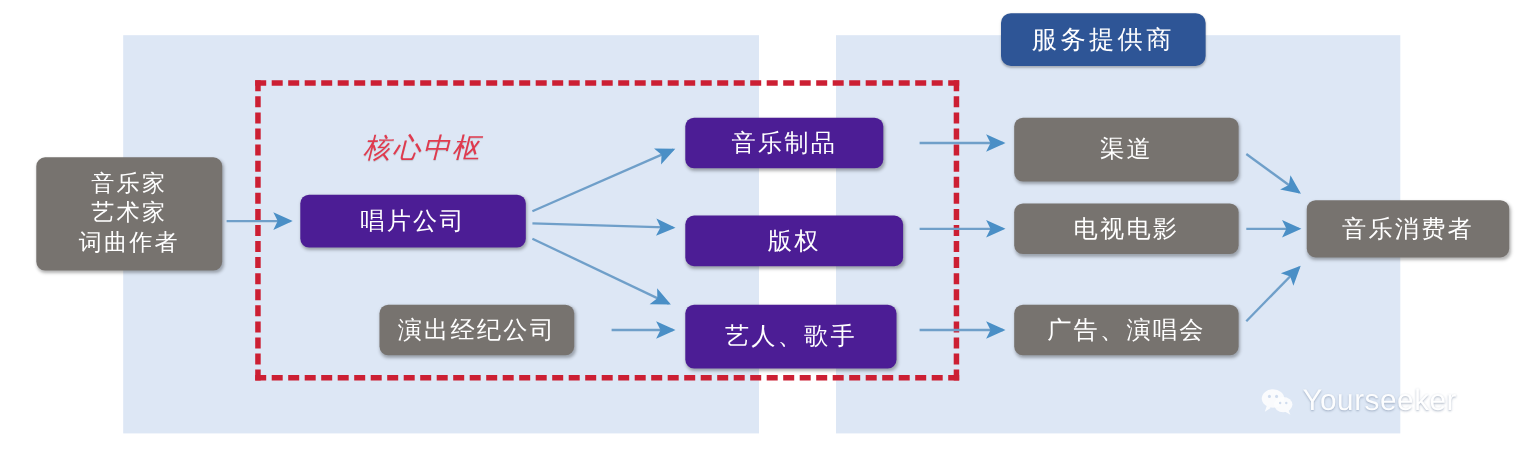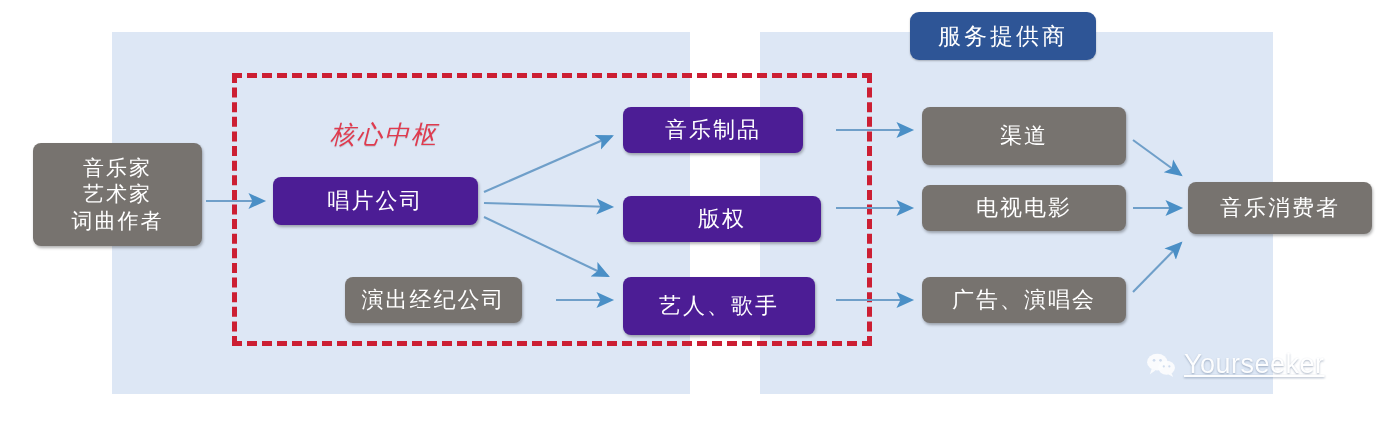--- a/index.html
+++ b/index.html
@@ -111,21 +111,21 @@
     top: 349px;
     display: flex;
     align-items: center;
     gap: 8px;
     color: #ffffff;
     font-size: 27px;
     opacity: .92;
     text-shadow: 0 1px 2px rgba(90,110,140,.55);
   }
   #watermark .wm-icon { width: 30px; height: 26px; display: block; }
-  #watermark .wm-text { letter-spacing: .5px; text-decoration: underline; }
+  #watermark .wm-text { letter-spacing: .5px; }
 </style>
 </head>
 <body>
 
 <div id="stage">
 
   <div class="panel" id="panel-left"></div>
   <div class="panel" id="panel-right"></div>
 
   <div class="header-pill" id="hdr-service">服务提供商</div>

